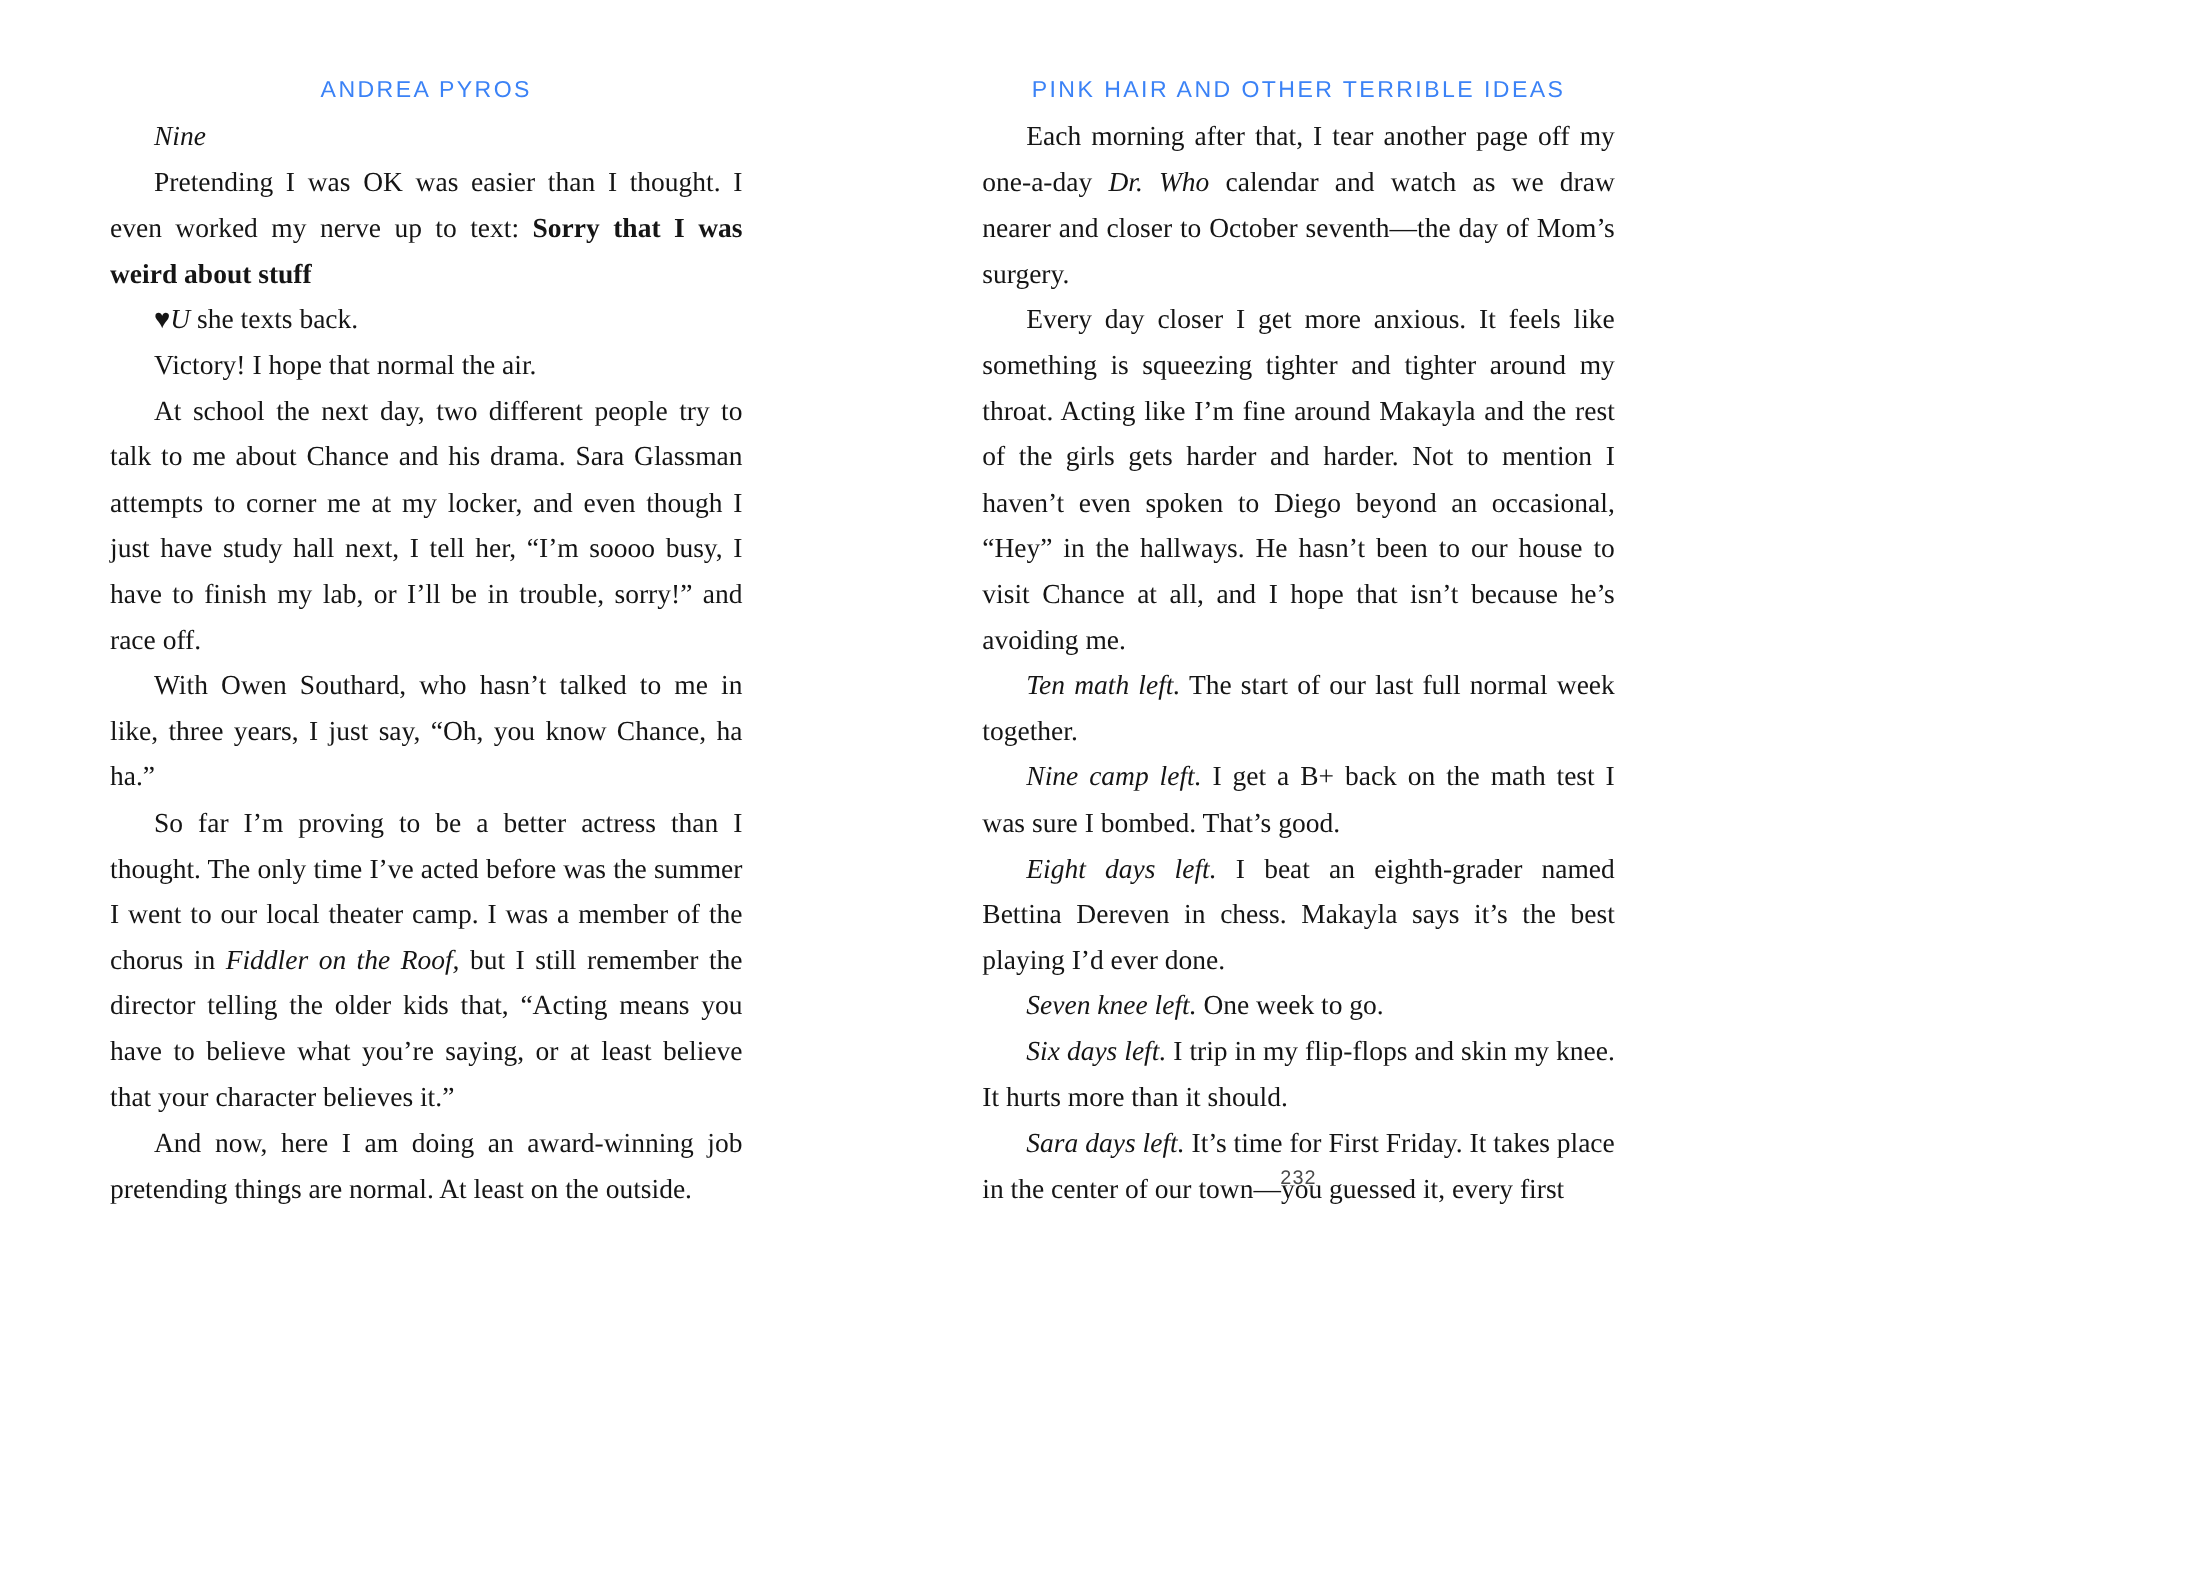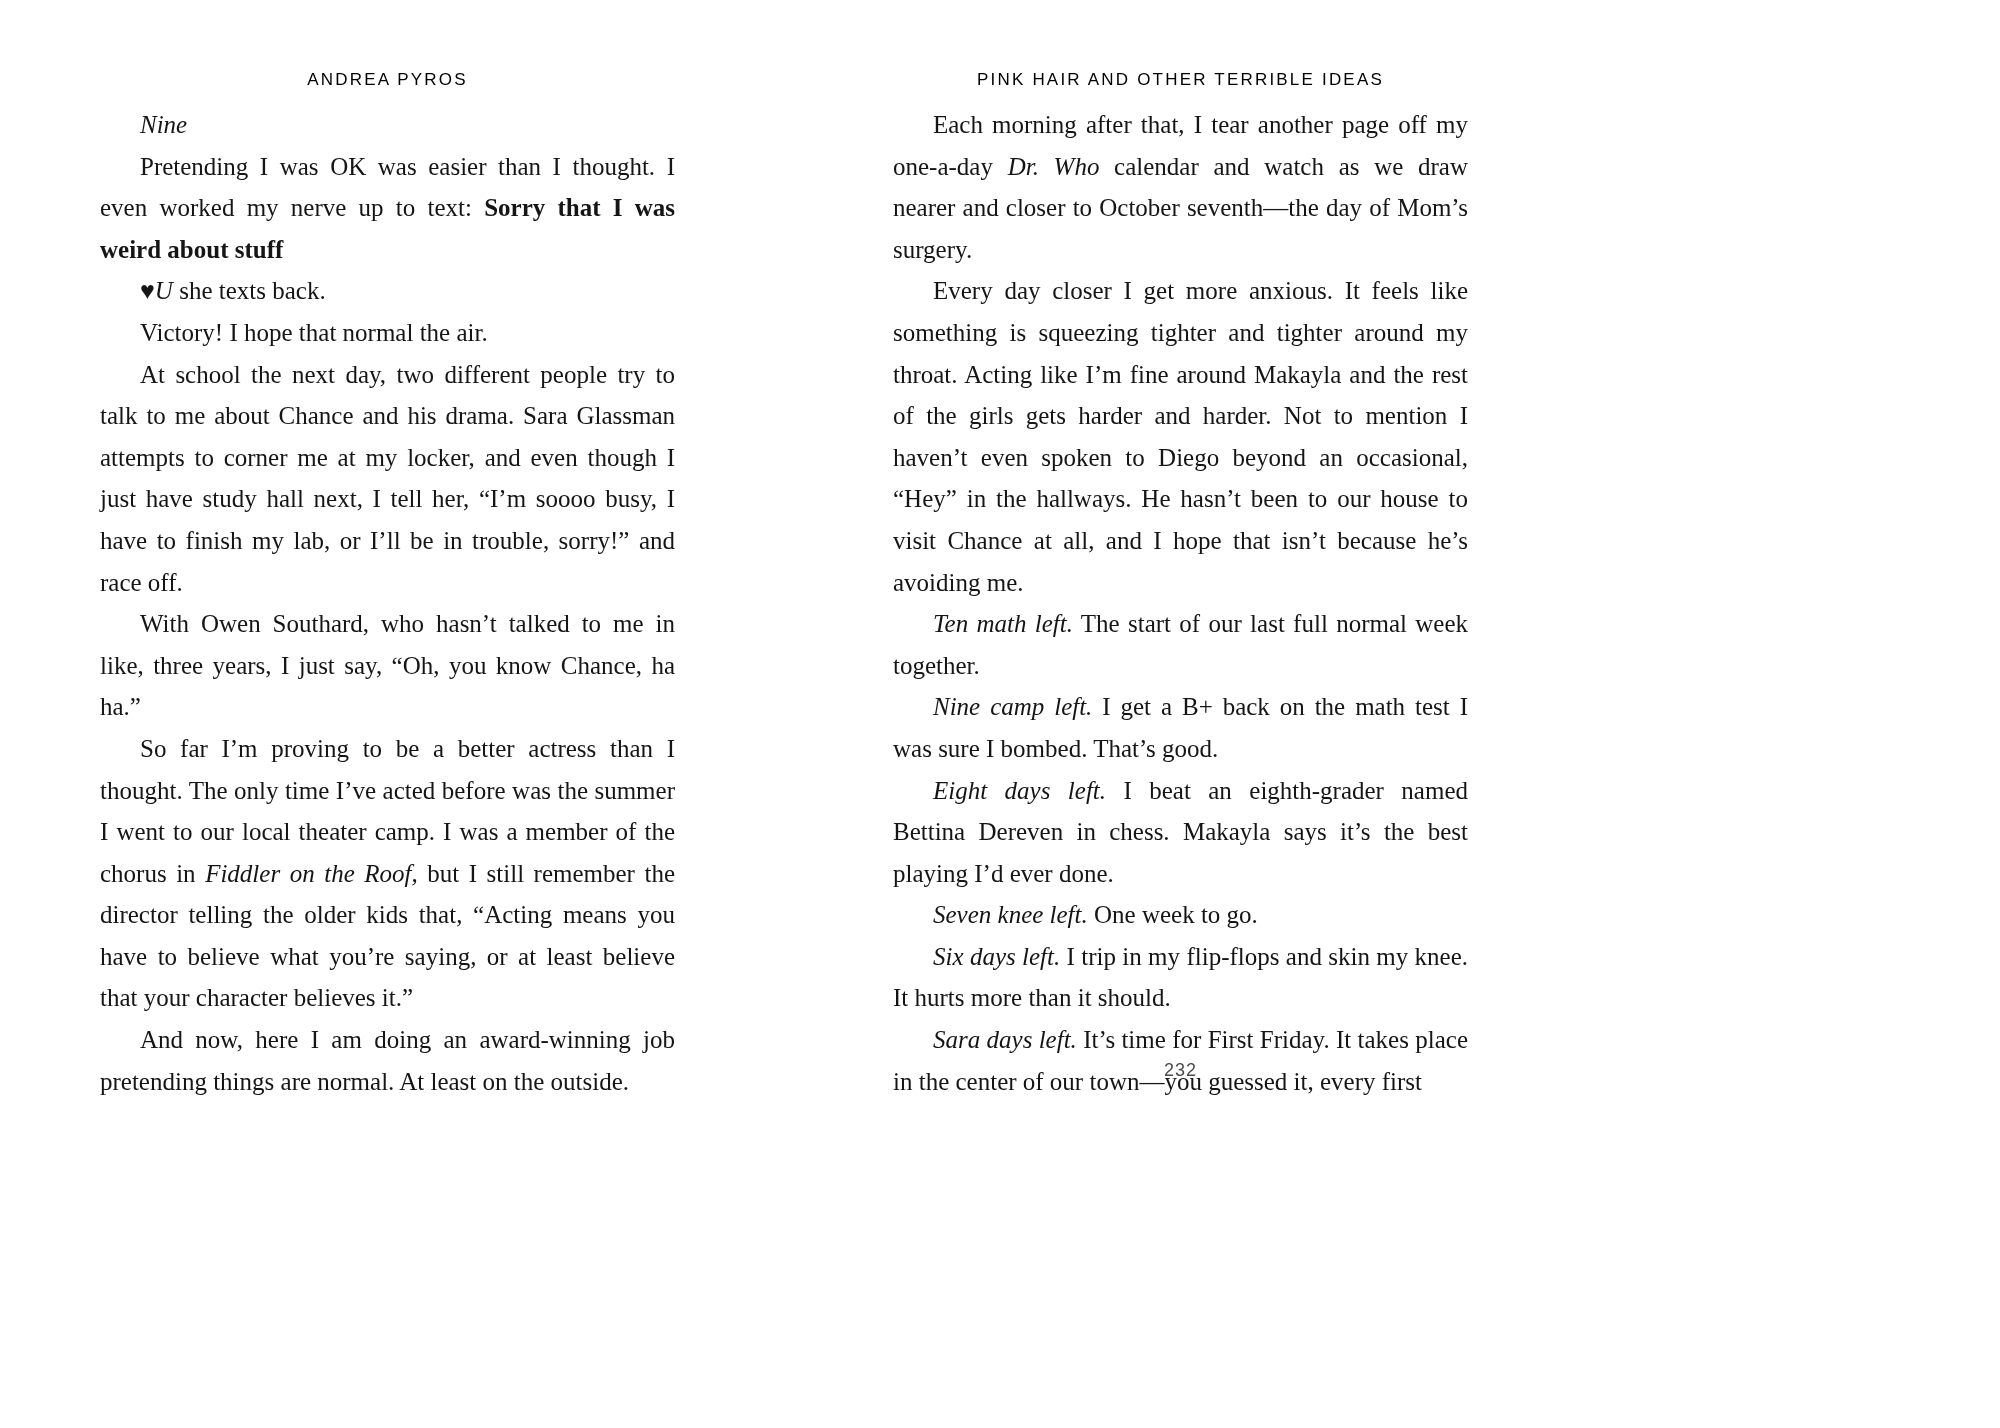--- a/index.html
+++ b/index.html
@@ -23,23 +23,23 @@
   .page-left  { left: 100px; width: 575px; }
   .page-right { left: 893px; width: 575px; }
 
   .running-header {
     position: absolute;
     top: 70px;
     left: 0;
     width: 100%;
     text-align: center;
     font-family: "Liberation Sans", sans-serif;
-    font-size: 17px;
+    font-size: 21px;
     letter-spacing: 2.2px;
-    color: #000000;
+    color: #3b82f6;
     text-transform: uppercase;
   }
 
   .page-body {
     position: absolute;
     top: 104px;
     left: 0;
     width: 100%;
     font-size: 25px;
     line-height: 41.6px;

